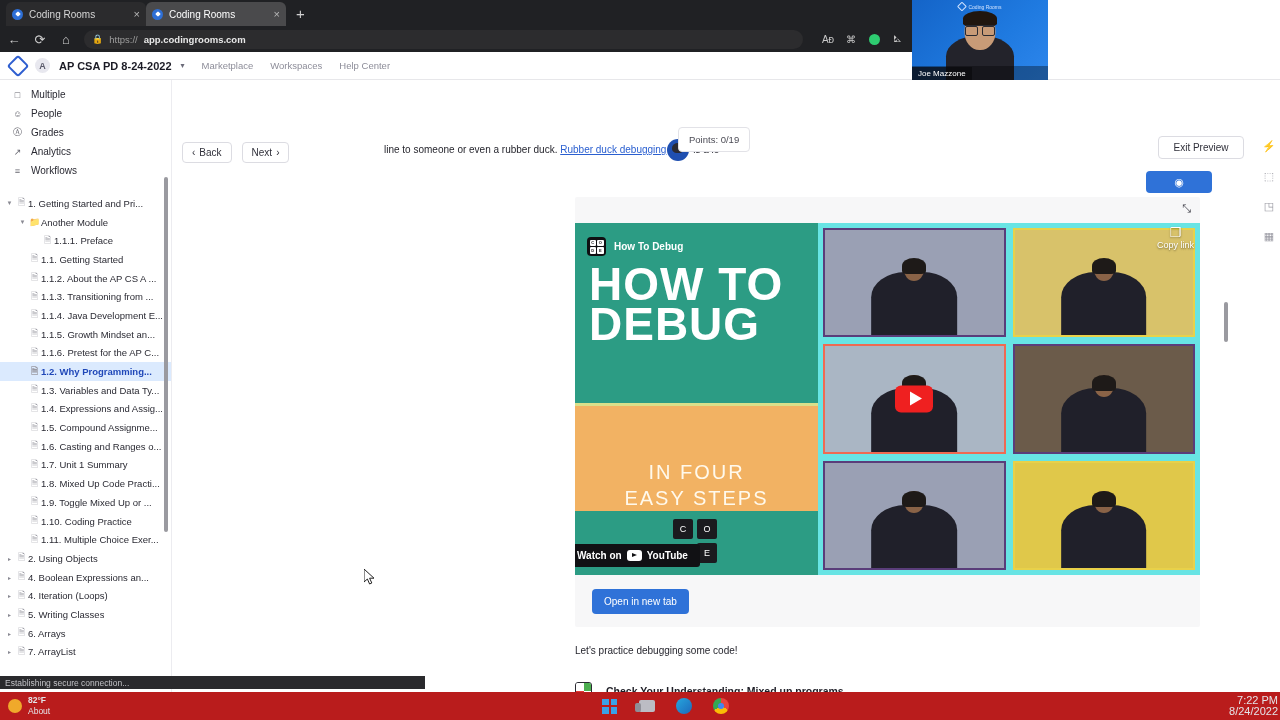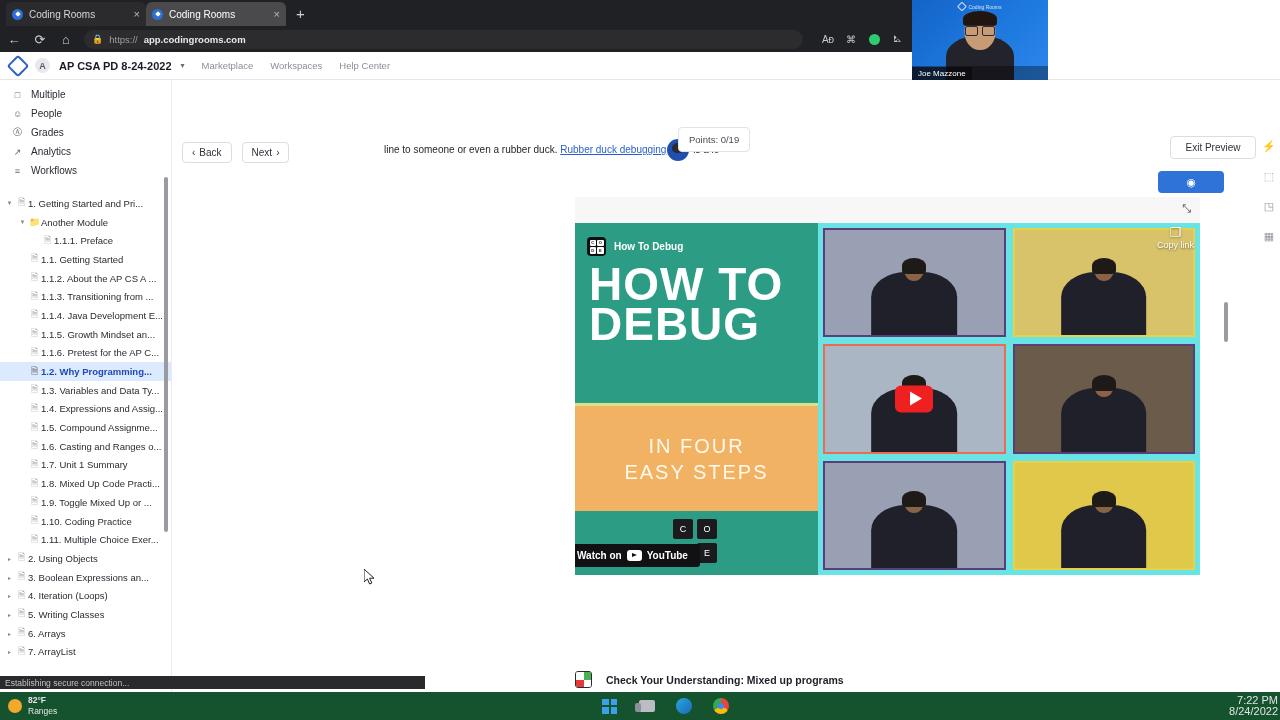--- a/index.html
+++ b/index.html
@@ -134,21 +134,21 @@
     display: grid; grid-template-columns: 1fr 1fr; grid-template-rows: 1fr 1fr; gap: 1.5px; padding: 2.5px;
   }
   .vl-logo span { background: #fff; border-radius: 1px; font-size: 4px; color: #0f0f12; display: flex; align-items: center; justify-content: center; font-weight: bold; }
   .vl-brand { color: #fff; font-size: 10px; font-weight: bold; }
   .vl-title {
     color: #ffffff; font-weight: bold; font-size: 46px; line-height: 40px;
     letter-spacing: 1px; padding: 8px 0 0 14px; flex: 1 1 auto;
   }
   .vl-band {
     background: #f2b263; border-top: 3px solid #d9e08a; height: 108px;
-    display: flex; flex-direction: column; align-items: center; justify-content: center;
+    display: flex; flex-direction: column; align-items: center; justify-content: flex-end;
   }
   .vl-band div { color: #fff9ec; font-size: 20px; letter-spacing: 2px; line-height: 26px; }
   .vl-foot { height: 64px; background: #2c9c84; position: relative; }
   .vl-watch {
     position: absolute; left: 0; bottom: 8px; background: #111114; color: #fff;
     font-size: 10px; font-weight: bold; padding: 6px 12px 6px 2px;
     display: flex; align-items: center; gap: 5px; border-radius: 0 3px 3px 0;
   }
   .yt-mini { width: 15px; height: 11px; background: #fff; border-radius: 3px; position: relative; }
   .yt-mini::after { content: ""; position: absolute; left: 5px; top: 3px; border-left: 5px solid #111114; border-top: 2.5px solid transparent; border-bottom: 2.5px solid transparent; }
@@ -208,21 +208,21 @@
 
   .main-scroll { position: absolute; right: 12px; top: 222px; width: 4px; height: 40px; background: #9a9aa0; border-radius: 3px; }
 
   
   .rail {
     position: absolute; top: 80px; right: 0; width: 22px; height: 170px;
     display: flex; flex-direction: column; align-items: center; gap: 17px; padding-top: 8px;
   }
   .rail .ri { font-size: 11px; color: #9a9aa3; }
 
-  .preview-area { position: absolute; right: 12px; top: 84px; width: 110px; text-align: center; }
+  .preview-area { position: absolute; right: 24px; top: 84px; width: 110px; text-align: center; }
   .btn-ghost {
     border: 1px solid #dcdce2; background: #fff; border-radius: 4px;
     font-size: 10px; color: #30303a; padding: 5px 10px; width: 86px;
   }
   .btn-eye {
     margin-top: 12px; background: #2f72d8; border: none; border-radius: 4px;
     width: 66px; height: 22px; color: #fff; font-size: 11px;
     display: flex; align-items: center; justify-content: center;
   }
 
@@ -263,21 +263,21 @@
   .wc-bottombar { position: absolute; left: 0; bottom: 0; width: 100%; height: 14px; background: rgba(0,0,0,.35); }
 
   
   .statusbar {
     position: absolute; left: 0; top: 676px; width: 425px; height: 13px;
     background: #2a2a2d; color: #c2c2c6; font-size: 8.5px;
     display: flex; align-items: center; padding-left: 5px;
   }
   .taskbar {
     position: absolute; left: 0; top: 692px; width: 1280px; height: 28px;
-    background: #14532d; display: flex; align-items: center;
+    background: #b91c1c; display: flex; align-items: center;
   }
   .weather { display: flex; align-items: center; gap: 6px; padding-left: 8px; width: 200px; }
   .sun { width: 14px; height: 14px; border-radius: 50%; background: #f0a92b; }
   .weather-txt { color: #e4e4e8; font-size: 8.5px; line-height: 11px; }
   .tb-center { flex: 1 1 auto; display: flex; align-items: center; justify-content: center; gap: 20px; }
   .tbi { width: 17px; height: 17px; display: flex; align-items: center; justify-content: center; }
   .win-logo { display: grid; grid-template-columns: 1fr 1fr; grid-template-rows: 1fr 1fr; gap: 2px; width: 15px; height: 15px; }
   .win-logo i { background: #3aa0e8; display: block; }
   .taskview { width: 16px; height: 12px; background: #bcbcc4; border-radius: 2px; position: relative; }
   .taskview::after { content: ""; position: absolute; left: -4px; top: 3px; width: 6px; height: 9px; background: #8f8f98; border-radius: 2px; }
@@ -464,21 +464,21 @@
             <span class="tlabel">1.11. Multiple Choice Exer...</span>
           </div>
           <div class="tree-row" style="padding-left: 4px;">
             <span class="tw">▸</span>
             <span class="ticon">🗎</span>
             <span class="tlabel">2. Using Objects</span>
           </div>
           <div class="tree-row" style="padding-left: 4px;">
             <span class="tw">▸</span>
             <span class="ticon">🗎</span>
-            <span class="tlabel">3. Boolean Expressions an...</span>
+            <span class="tlabel">4. Boolean Expressions an...</span>
           </div>
           <div class="tree-row" style="padding-left: 4px;">
             <span class="tw">▸</span>
             <span class="ticon">🗎</span>
             <span class="tlabel">4. Iteration (Loops)</span>
           </div>
           <div class="tree-row" style="padding-left: 4px;">
             <span class="tw">▸</span>
             <span class="ticon">🗎</span>
             <span class="tlabel">5. Writing Classes</span>
@@ -586,23 +586,27 @@
                   <span class="vt-hair"></span>
                 </div>
               </div>
             <div class="copylink">
               <span class="copy-ic">❐</span>
               <span>Copy link</span>
             </div>
           </div>
         </div>
 
+        <div class="openrow">
+          <button class="btn-primary">Open in new tab</button>
+        </div>
       </div>
 
       <div class="below">
+        <div class="plain">Let's practice debugging some code!</div>
         <div class="cyu">
           <span class="cyu-ic">
               <i></i>
               <i></i>
               <i></i>
               <i></i>
             </span>
           <span class="cyu-text">Check Your Understanding: Mixed up programs</span>
         </div>
 
@@ -642,21 +646,21 @@
 
 <svg class="cursor" width="12" height="18" viewBox="0 0 12 18">
   <polygon points="0,0 0,13 3.4,10 5.6,15 7.8,14 5.6,9.2 10,9.2" fill="#fff" stroke="#222" stroke-width="1"></polygon>
 </svg>
 
 <div class="taskbar">
   <div class="weather">
     <span class="sun"></span>
     <span class="weather-txt">
       <b>82°F</b><br>
-      <span>Ranges</span>
+      <span>About</span>
     </span>
   </div>
   <div class="tb-center">
     <span class="tbi">
         <span class="win-logo">
           <i></i>
           <i></i>
           <i></i>
           <i></i>
         </span>

